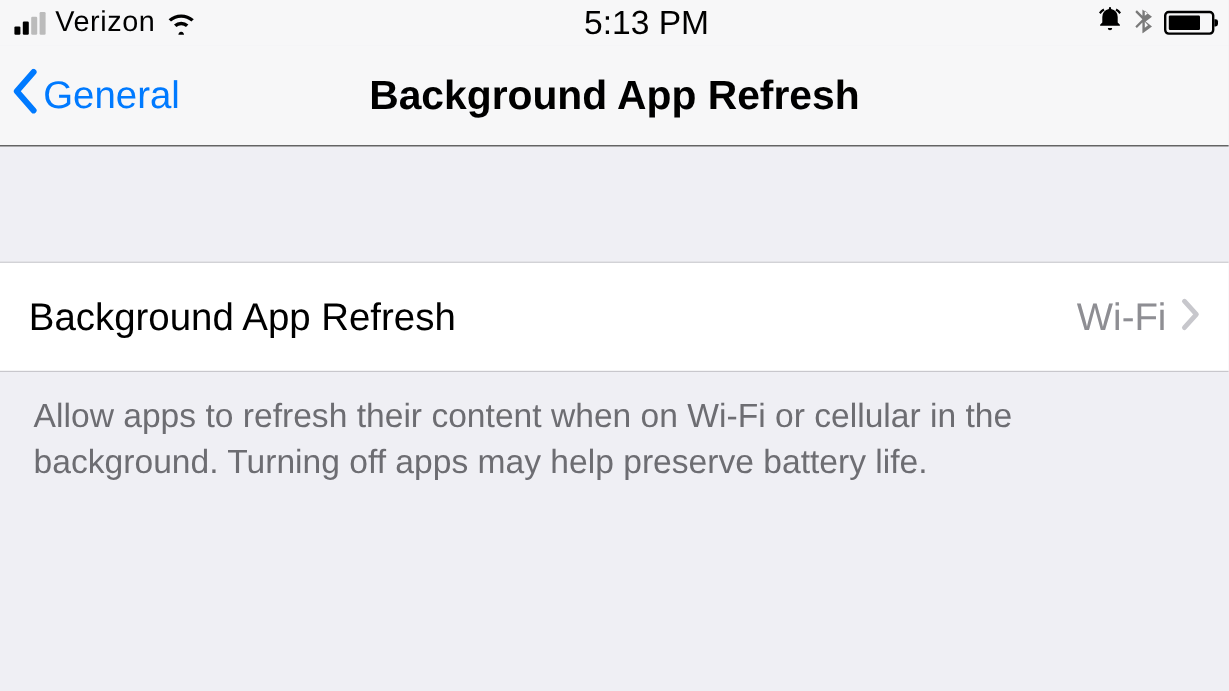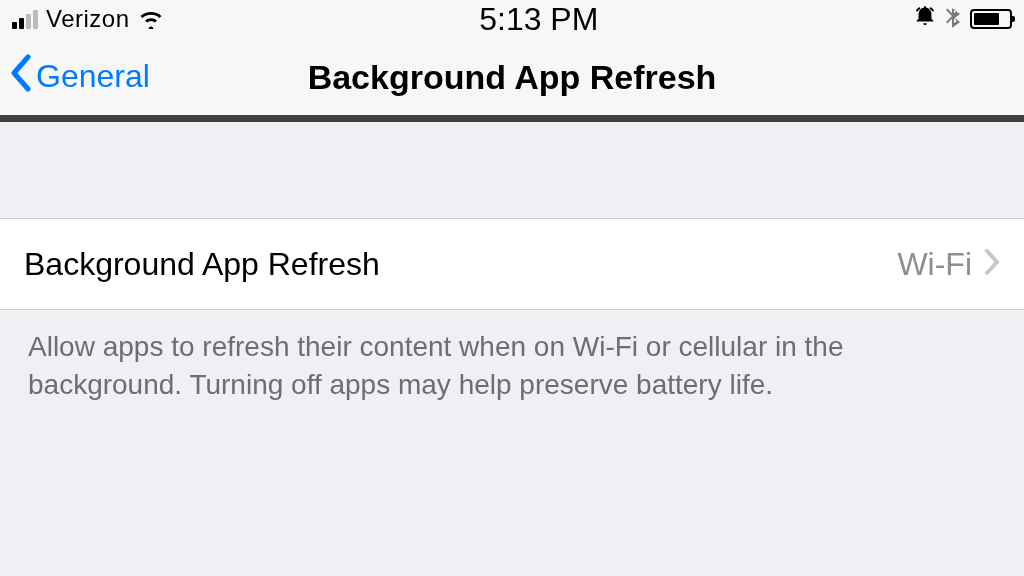--- a/index.html
+++ b/index.html
@@ -43,21 +43,21 @@
       display: block;
       border-radius: 1px;
     }
     .signal-bars span.dim { background: #bbb; }
     .signal-bars span:nth-child(1){height:7px;}
     .signal-bars span:nth-child(2){height:11px;}
     .signal-bars span:nth-child(3){height:15px;}
     .signal-bars span:nth-child(4){height:19px;}
     .carrier { font-size: 24px; font-weight: 400; letter-spacing: 0.5px; }
     .wifi-icon svg { display:block; }
-    .time { font-size: 32px; font-weight: 500; }
+    .time { font-size: 28px; font-weight: 500; }
     .battery {
       width: 42px;
       height: 20px;
       border: 2px solid #000;
       border-radius: 4px;
       position: relative;
       display: flex;
       align-items: center;
       padding: 2px;
     }
@@ -73,21 +73,21 @@
     }
     .battery-fill {
       height: 100%;
       width: 75%;
       background: #000;
       border-radius: 1px;
     }
     .nav-bar {
       height: 84px;
       background: #f7f7f8;
-      border-bottom: 7px solid #404040;
+      border-bottom: 1px solid #404040;
       position: relative;
       display: flex;
       align-items: center;
     }
     .back-button {
       display: flex;
       align-items: center;
       color: #007aff;
       font-size: 32px;
       font-weight: 400;

